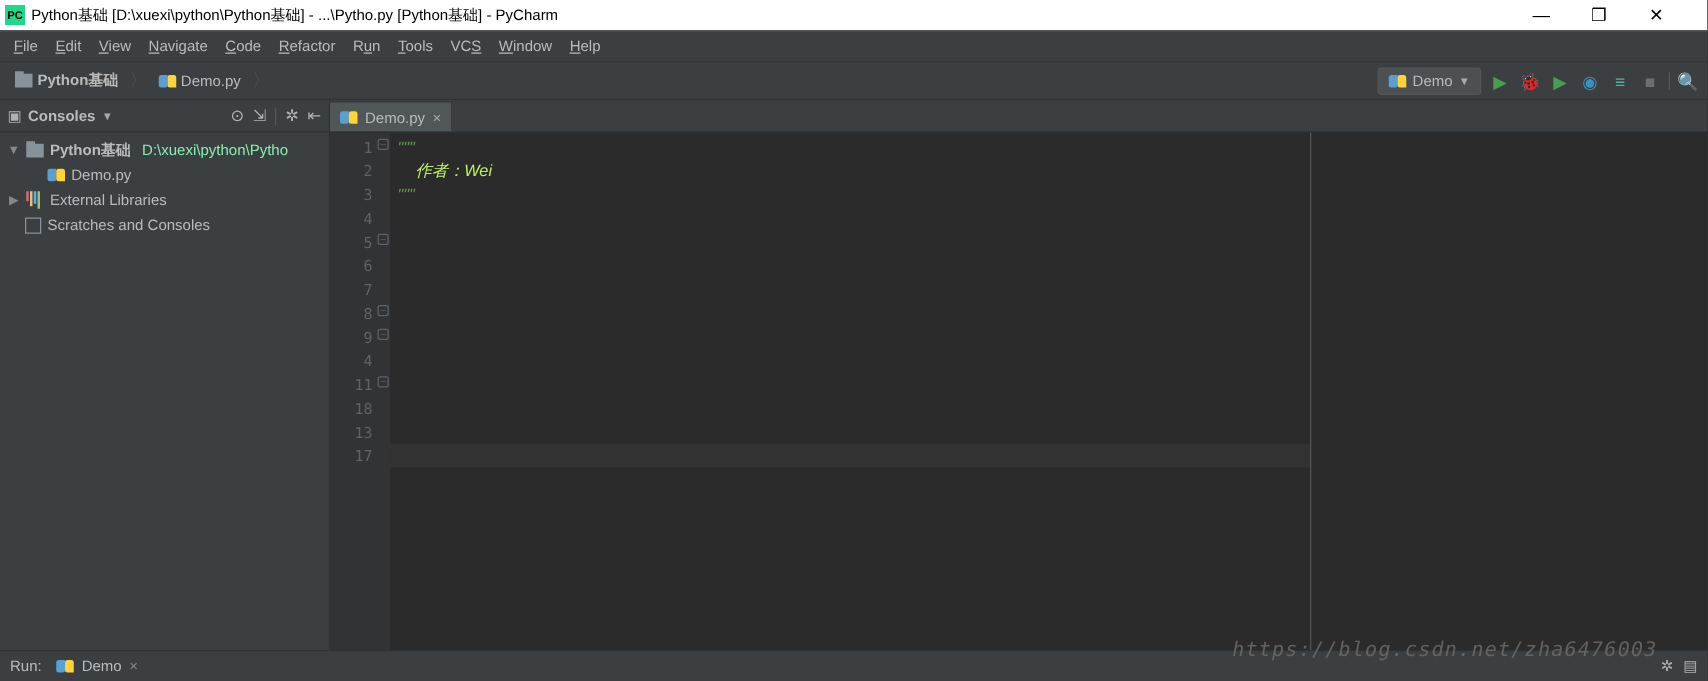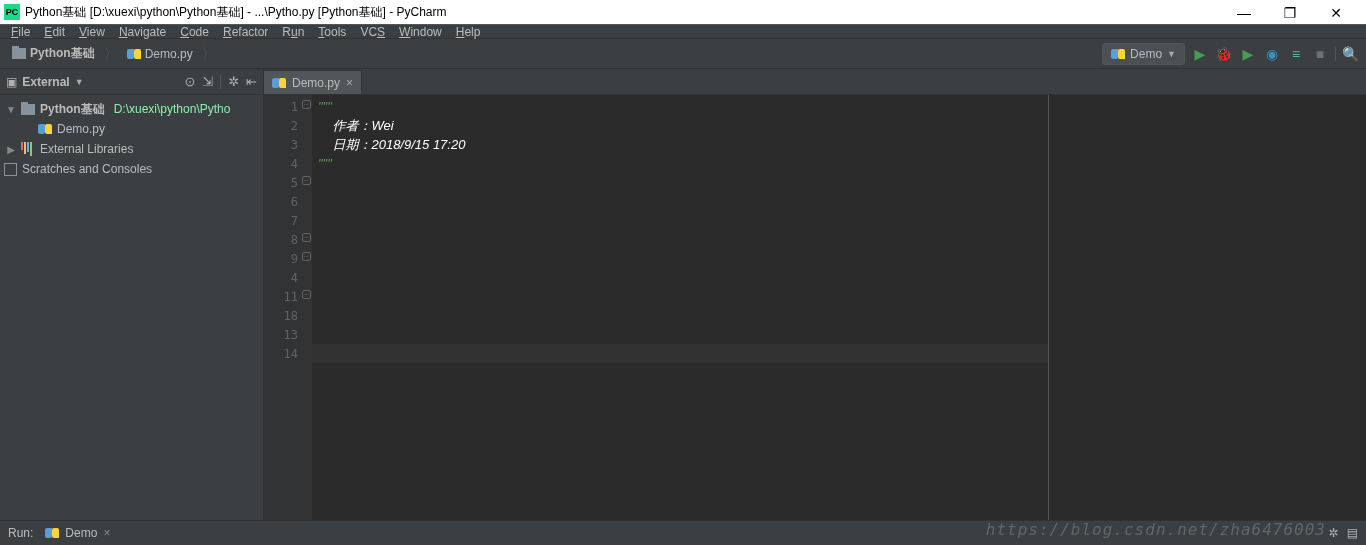--- a/index.html
+++ b/index.html
@@ -1,27 +1,27 @@
 <!DOCTYPE html>
 <html><head>
 <meta charset="utf-8">
 <style>
   * { margin: 0; padding: 0; box-sizing: border-box; font-family: "Segoe UI", Arial, sans-serif; }
   body { width: 1366px; height: 545px; background: #3c3f41; color: #bbbbbb; font-size: 12px; overflow: hidden; display:flex; flex-direction:column; }
 
   
-  .titlebar { height: 25px; background: #ffffff; display:flex; justify-content:space-between; padding: 0 7px 0 4px; border-bottom:1px solid #555; }
+  .titlebar { height: 25px; background: #ffffff; display:flex; align-items:center; justify-content:space-between; padding: 0 18px 0 4px; border-bottom:1px solid #555; }
   .titlebar-left { display:flex; align-items:center; gap:5px; }
   .titlebar-title { color:#000; font-size:12px; }
   .pc-icon { width:16px; height:16px; background:#21d789; color:#000; font-size:9px; font-weight:bold; display:inline-flex; align-items:center; justify-content:center; }
   .win-controls { display:flex; }
   .win-btn { width:46px; height:25px; display:flex; align-items:center; justify-content:center; color:#000; font-size:14px; }
 
   
-  .menubar { height:14px; background:#3c3f41; display:flex; align-items:center; padding:0 4px; border-bottom:1px solid #323232; }
+  .menubar { height:25px; background:#3c3f41; display:flex; align-items:center; padding:0 4px; border-bottom:1px solid #323232; }
   .menu-item { padding: 3px 7px; color:#bbbbbb; font-size:12px; cursor:default; }
   .menu-item u { text-decoration: underline; }
 
   
   .navbar { height:30px; background:#3c3f41; display:flex; align-items:center; justify-content:space-between; padding:0 6px; border-bottom:1px solid #323232; }
   .breadcrumbs { display:flex; align-items:center; gap:2px; }
   .crumb { display:flex; align-items:center; gap:4px; padding:2px 6px; color:#bbb; font-size:12px; border-radius:3px; }
   .crumb.strong { font-weight:bold; }
   .crumb-sep { color:#555; font-size:14px; padding:0 1px; }
   .folder-icon { width:14px; height:11px; background:#87939a; display:inline-block; position:relative; }
@@ -71,30 +71,30 @@
   .tabs { height:26px; background:#3c3f41; display:flex; align-items:flex-end; border-bottom:1px solid #323232; }
   .tab { height:24px; display:flex; align-items:center; gap:6px; padding:0 8px; background:#515658; color:#bbb; border-top:1px solid #323232; border-right:1px solid #323232; font-size:12px; }
   .tab .close-x { color:#aaa; font-size:12px; }
   .code-area { flex:1; display:flex; overflow:hidden; background:#2b2b2b; }
   .gutter { width:48px; background:#313335; position:relative; padding-top:2px; }
   .gutter-line { height:19px; display:flex; align-items:center; justify-content:flex-end; padding-right:14px; color:#606366; font-family:"Consolas",monospace; font-size:12px; position:relative; }
   .fold-mark { position:absolute; right:1px; top:3px; width:9px; height:9px; border:1px solid #606366; border-radius:2px; display:flex; align-items:center; justify-content:center; font-size:8px; color:#606366; line-height:1; }
   .code { flex:1; padding:2px 6px; font-family:"Consolas","Courier New",monospace; font-size:13px; position:relative; }
   .code-line { height:19px; display:flex; align-items:center; white-space:pre; }
   .str { color:#629755; font-style:italic; }
-  .str2 { color:#ffffff; font-style:italic; }
+  .str2 { color:#bef264; font-style:italic; }
   .current-line { background:#323232; position:absolute; left:0; right:0; height:19px; }
   .right-sidebar { width:318px; background:#2b2b2b; border-left:1px solid #555; }
   
   
   .bottom { height:25px; background:#3c3f41; border-top:1px solid #323232; display:flex; align-items:center; justify-content:space-between; padding:0 8px; position:relative; }
   .bottom-left { display:flex; align-items:center; gap:4px; }
   .run-tab { display:flex; align-items:center; gap:6px; padding:2px 8px; color:#bbb; border-radius:3px; }
   .bottom-right { display:flex; align-items:center; gap:8px; color:#afb1b3; }
-  .watermark { position:absolute; right:40px; bottom:6px; color:#6e6e6e; font-family:"Consolas",monospace; font-size:16px; font-style:italic; letter-spacing:1px; opacity:0.8; pointer-events:none;text-align:right; }
+  .watermark { position:absolute; right:40px; bottom:16px; color:#6e6e6e; font-family:"Consolas",monospace; font-size:16px; font-style:italic; letter-spacing:1px; opacity:0.8; pointer-events:none;text-align:right; }
 </style>
 </head>
 <body>
 
 <div class="titlebar">
   <div class="titlebar-left">
     <span class="pc-icon">PC</span>
     <span class="titlebar-title">Python基础 [D:\xuexi\python\Python基础] - ...\Pytho.py [Python基础] - PyCharm</span>
   </div>
   <div class="win-controls">
@@ -147,21 +147,21 @@
     <span class="tb-icon search-icon">🔍</span>
   </div>
 </div>
 
 <div class="body">
 
   <div class="project">
     <div class="project-header">
       <div class="ph-left">
         <span style="color:#afb1b3">▣</span>
-        <span class="ph-title">External</span>
+        <span class="ph-title">Consoles</span>
         <span class="dropdown-arrow">▼</span>
       </div>
       <div class="ph-icons">
         <span>⊙</span>
         <span>⇲</span>
         <span class="ph-sep"></span>
         <span>✲</span>
         <span>⇤</span>
       </div>
     </div>
@@ -179,21 +179,21 @@
       <div class="tree-row">
         <span class="tree-arrow">▶</span>
         <span class="ext-icon">
             <span></span>
             <span></span>
             <span></span>
             <span></span>
           </span>
         <span class="tree-label">External Libraries</span>
       </div>
-      <div class="tree-row" style="padding-left:4px">
+      <div class="tree-row" style="padding-left:20px">
         <span class="scratch-icon"></span>
         <span class="tree-label">Scratches and Consoles</span>
       </div>
     </div>
   </div>
 
   <div class="editor">
     <div class="tabs">
       <div class="tab">
         <span class="py-icon"></span>
@@ -209,27 +209,26 @@
           <div class="gutter-line">4</div>
           <div class="gutter-line">5<span class="fold-mark">−</span></div>
           <div class="gutter-line">6</div>
           <div class="gutter-line">7</div>
           <div class="gutter-line">8<span class="fold-mark">−</span></div>
           <div class="gutter-line">9<span class="fold-mark">−</span></div>
           <div class="gutter-line">4</div>
           <div class="gutter-line">11<span class="fold-mark">−</span></div>
           <div class="gutter-line">18</div>
           <div class="gutter-line">13</div>
-          <div class="gutter-line">14</div>
+          <div class="gutter-line">17</div>
         </div>
       <div class="code" id="code">
         <div class="current-line" style="top:249px"></div>
       <div class="code-line"><span class="str">"""</span></div>
           <div class="code-line"><span class="str2">    作者：Wei</span></div>
-          <div class="code-line"><span class="str2">    日期：2018/9/15 17:20</span></div>
           <div class="code-line"><span class="str">"""</span></div>
           <div class="code-line"></div>
           <div class="code-line"></div>
           <div class="code-line"></div>
           <div class="code-line"></div>
           <div class="code-line"></div>
           <div class="code-line"></div>
           <div class="code-line"></div>
           <div class="code-line"></div>
           <div class="code-line"></div>

